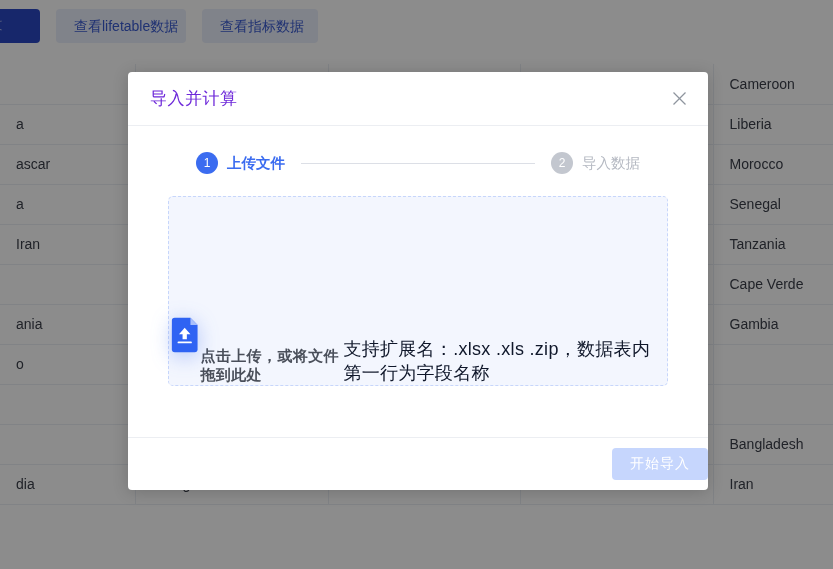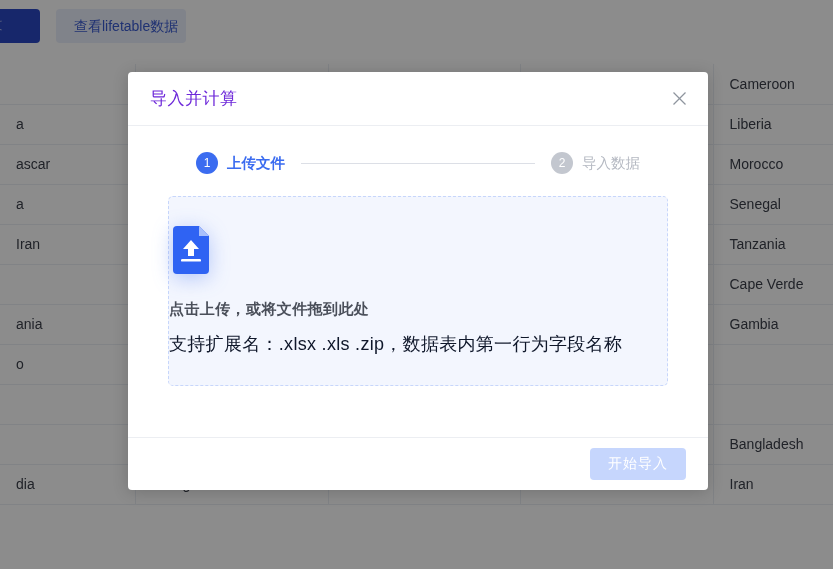--- a/index.html
+++ b/index.html
@@ -195,22 +195,22 @@
   }
 
   
   .dropzone {
     margin: 22px 0 0 0;
     height: 190px;
     background: #f3f6fe;
     border: 1px dashed #c7d6fb;
     border-radius: 5px;
     display: flex;
-    flex-direction: column;
-    align-items: flex-start;
+    flex-direction: row;
+    align-items: flex-end;
     justify-content: center;
     cursor: pointer;
     box-sizing: border-box;
   }
   .upload-icon {
     width: 44px;
     height: 48px;
     margin-bottom: 26px;
     filter: drop-shadow(0 4px 10px rgba(59, 108, 240, 0.35));
   }
@@ -228,21 +228,20 @@
   }
 
   
   .modal-footer {
     flex: 0 0 53px;
     height: 53px;
     border-top: 1px solid #eceef2;
     display: flex;
     align-items: center;
     justify-content: flex-end;
-    padding-right: 22px;
     box-sizing: border-box;
   }
   .submit-btn {
     background: #c6d6fd;
     color: #ffffff;
     border: none;
     border-radius: 4px;
     font-size: 14px;
     height: 32px;
     padding: 0 18px;
@@ -252,20 +251,21 @@
   }
 </style>
 </head>
 <body>
 
 <div id="page-root">
 
   <div class="toolbar">
     <button class="tb-btn primary">计算</button>
     <button class="tb-btn ghost1">查看lifetable数据</button>
+    <button class="tb-btn ghost2">查看指标数据</button>
   </div>
 
   <table class="data-table">
     <colgroup>
       <col class="c0">
         <col class="c1">
         <col class="c2">
         <col class="c3">
         <col class="c4">
     </colgroup>

